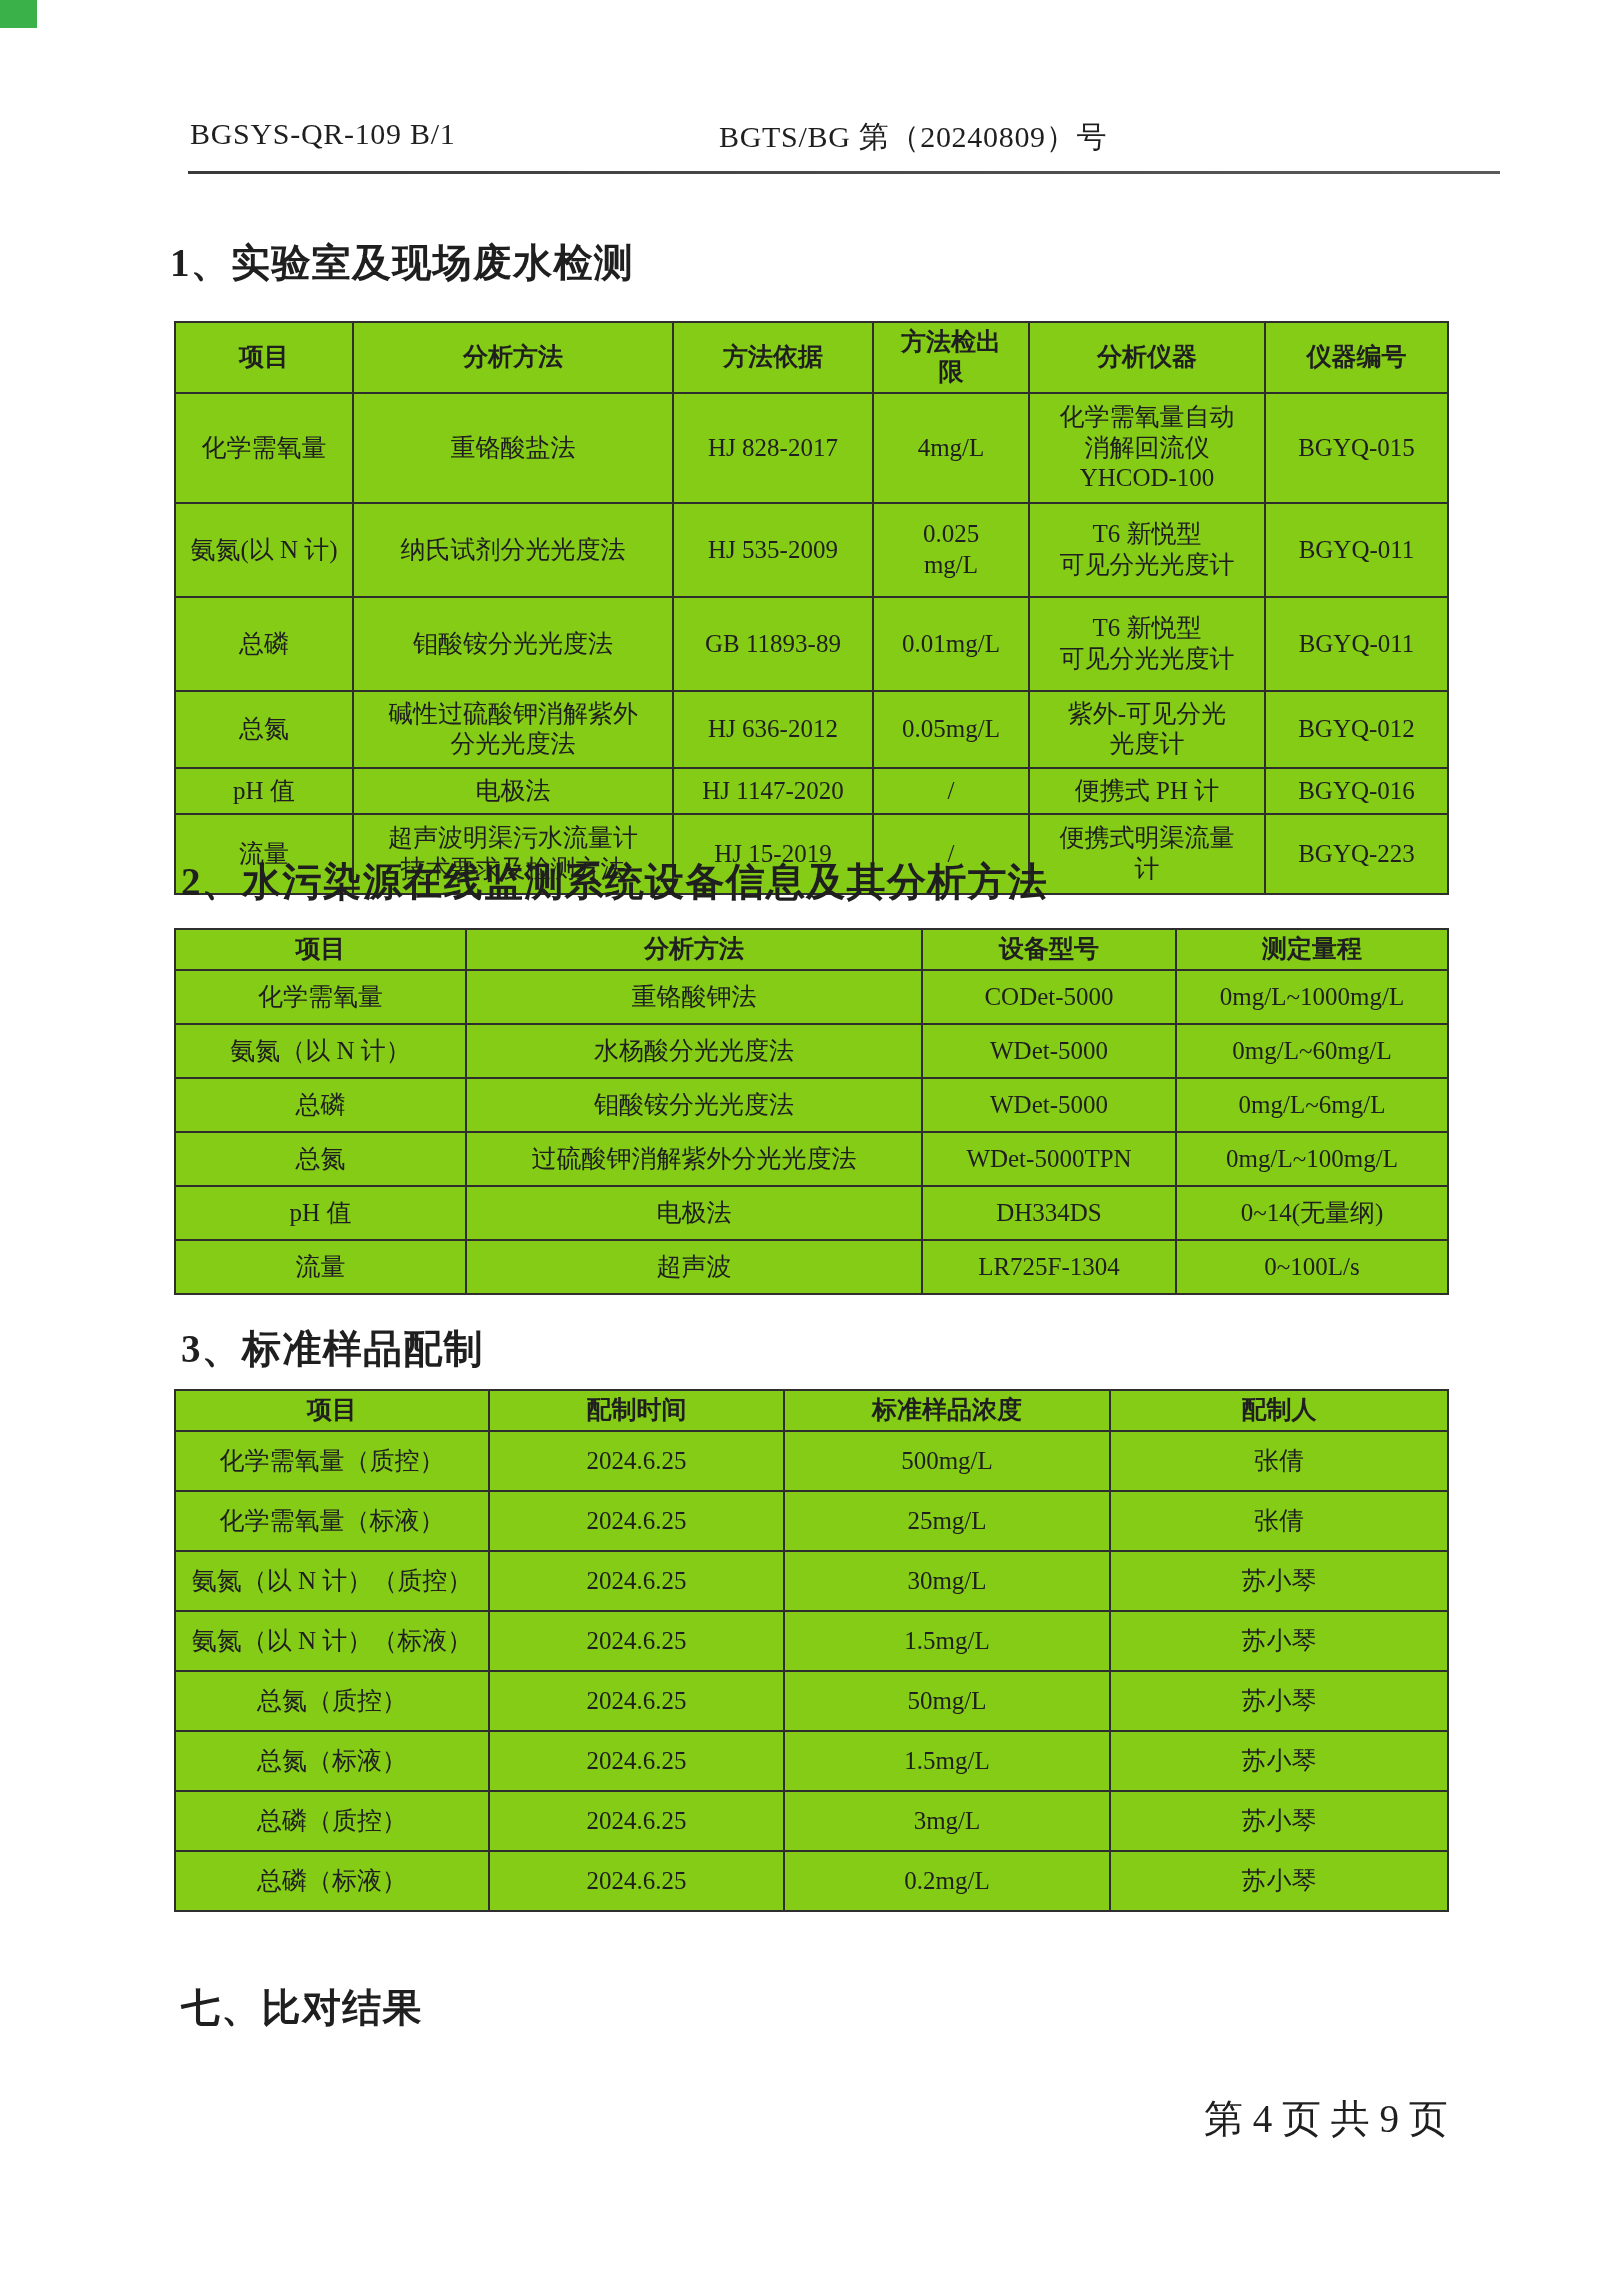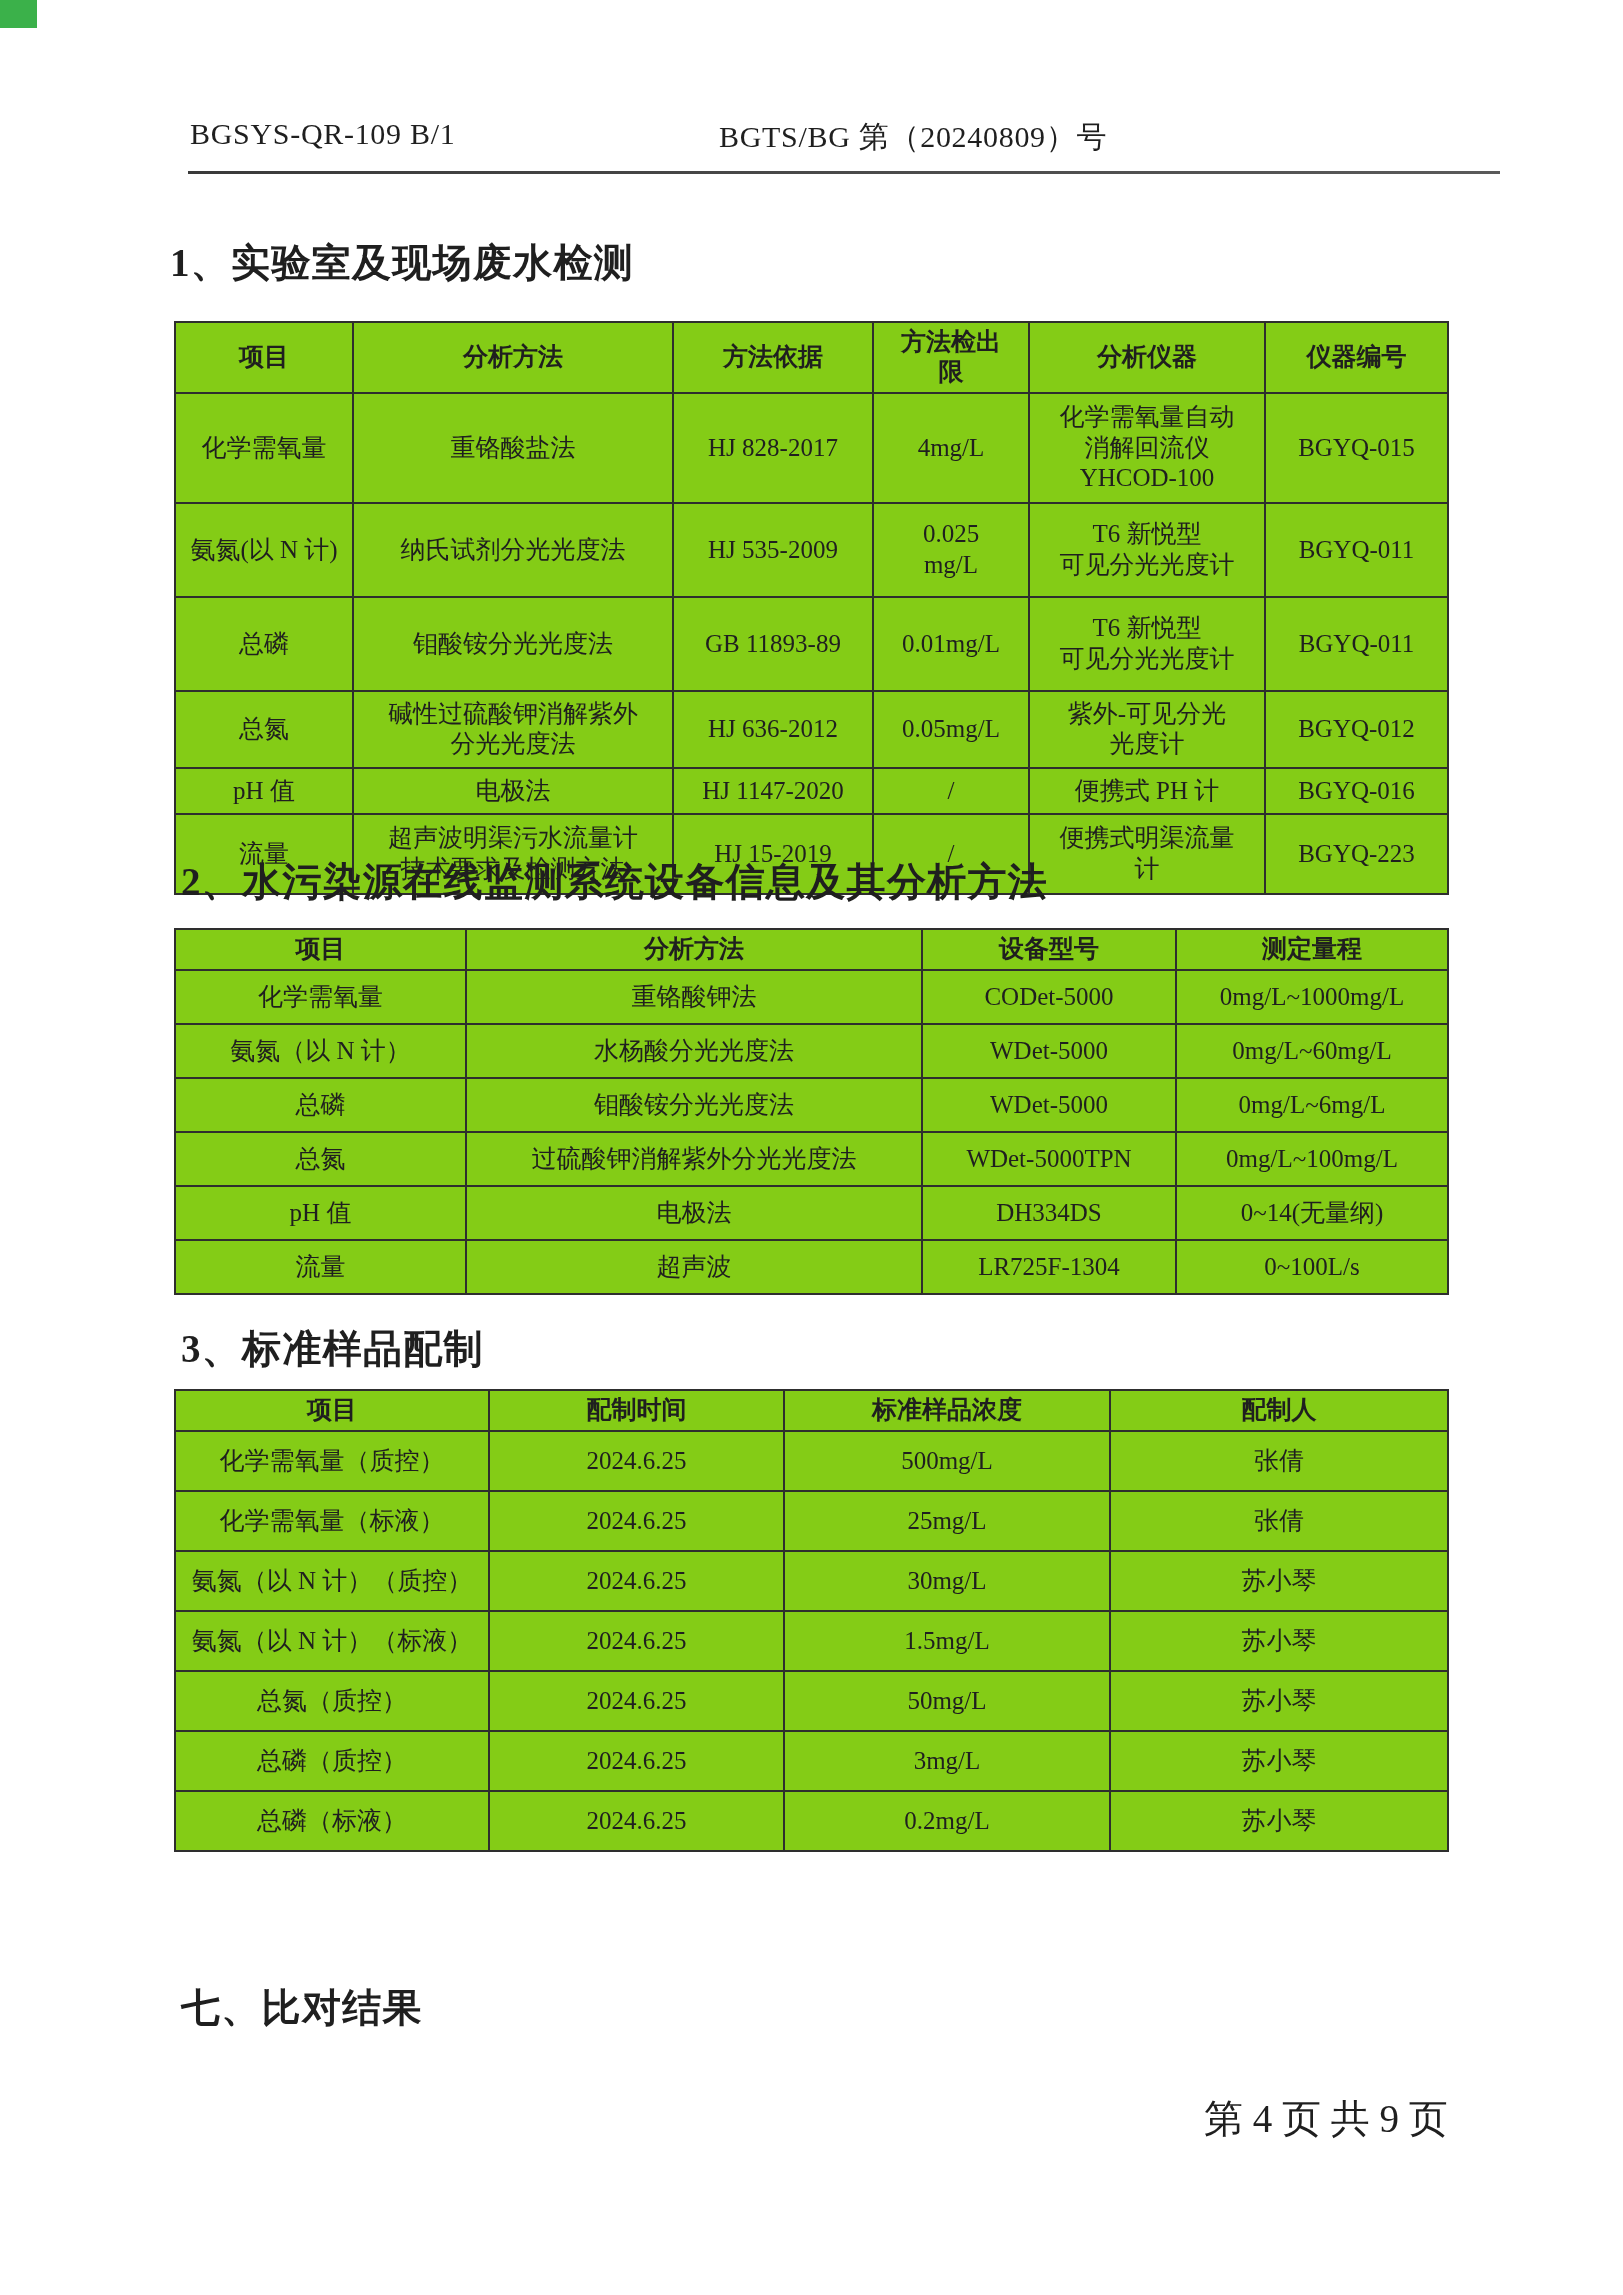--- a/index.html
+++ b/index.html
@@ -257,20 +257,26 @@
     <td>1.5mg/L</td>
     <td>苏小琴</td>
   </tr>
   <tr>
     <td>总氮（质控）</td>
     <td>2024.6.25</td>
     <td>50mg/L</td>
     <td>苏小琴</td>
   </tr>
   <tr>
+    <td>总氮（标液）</td>
+    <td>2024.6.25</td>
+    <td>1.5mg/L</td>
+    <td>苏小琴</td>
+  </tr>
+  <tr>
     <td>总磷（质控）</td>
     <td>2024.6.25</td>
     <td>3mg/L</td>
     <td>苏小琴</td>
   </tr>
   <tr>
     <td>总磷（标液）</td>
     <td>2024.6.25</td>
     <td>0.2mg/L</td>
     <td>苏小琴</td>

